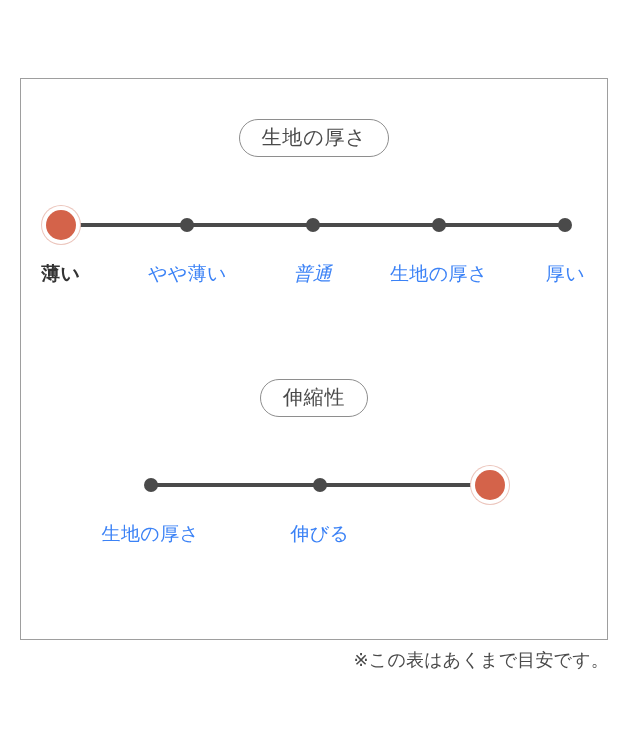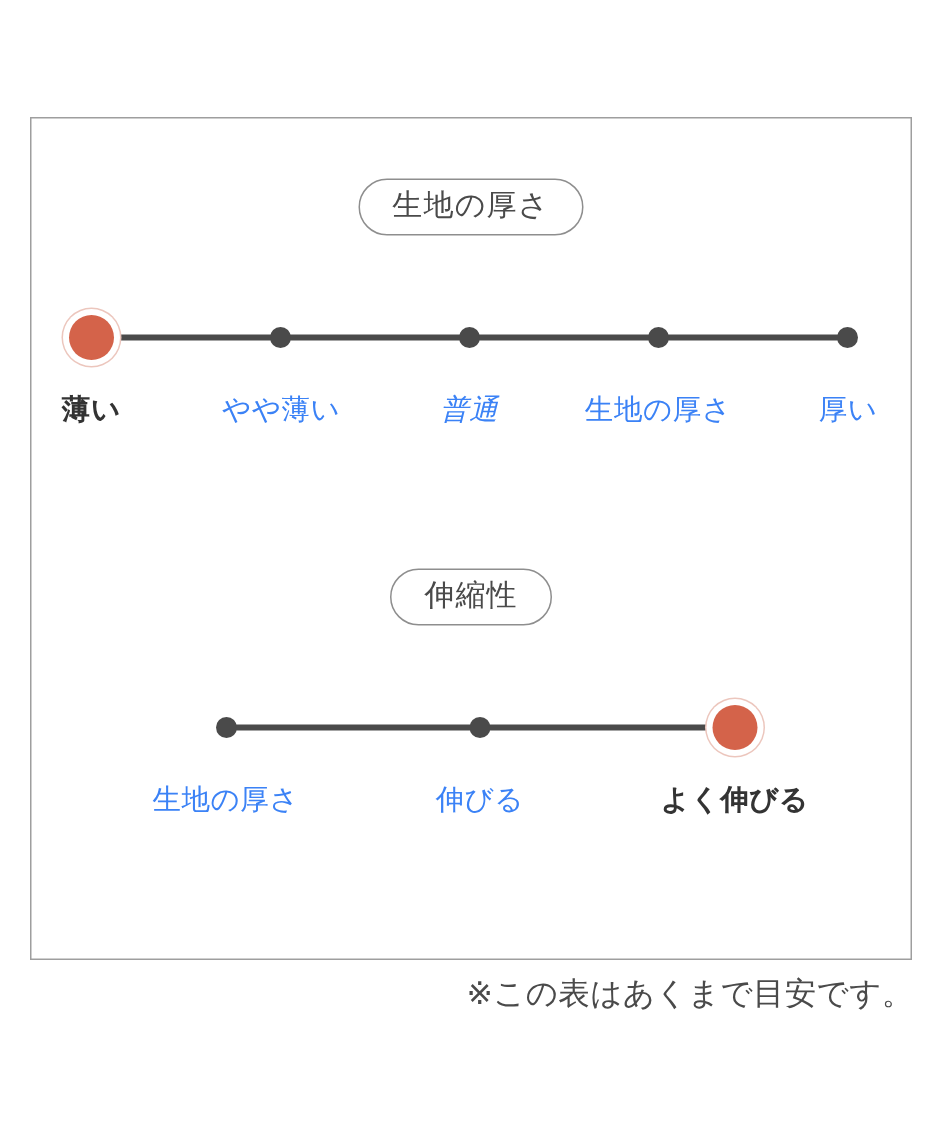--- a/index.html
+++ b/index.html
@@ -118,21 +118,21 @@
   .scale-label.is-selected {
     font-weight: bold;
     color: #333333;
   }
 
   
   .footer-note {
     position: absolute;
     right: 16px;
     top: 650px;
-    font-size: 21px;
+    font-size: 18px;
     line-height: 1.2;
     color: #4a4a4a;
     letter-spacing: 0.01em;
     white-space: nowrap;
   }
 </style>
 </head>
 <body>
 
 <div class="page">
@@ -192,21 +192,20 @@
           <span class="dot"></span>
         </div>
         <div class="scale-point is-selected" style="left:80%; top:20px;">
           <span class="dot"></span>
         </div>
       </div>
 
       <div class="scale-labels" style="height:26px; margin-top:18px; position:relative;">
         <span class="scale-label" style="left:22.1%;">生地の厚さ</span>
         <span class="scale-label" style="left:51%;">伸びる</span>
-        <span class="scale-label is-selected" style="left:80%;">よく伸びる</span>
       </div>
     </div>
 
   </div>
 
   <div class="footer-note">※この表はあくまで目安です。</div>
 
 </div>
 
 </body></html>

